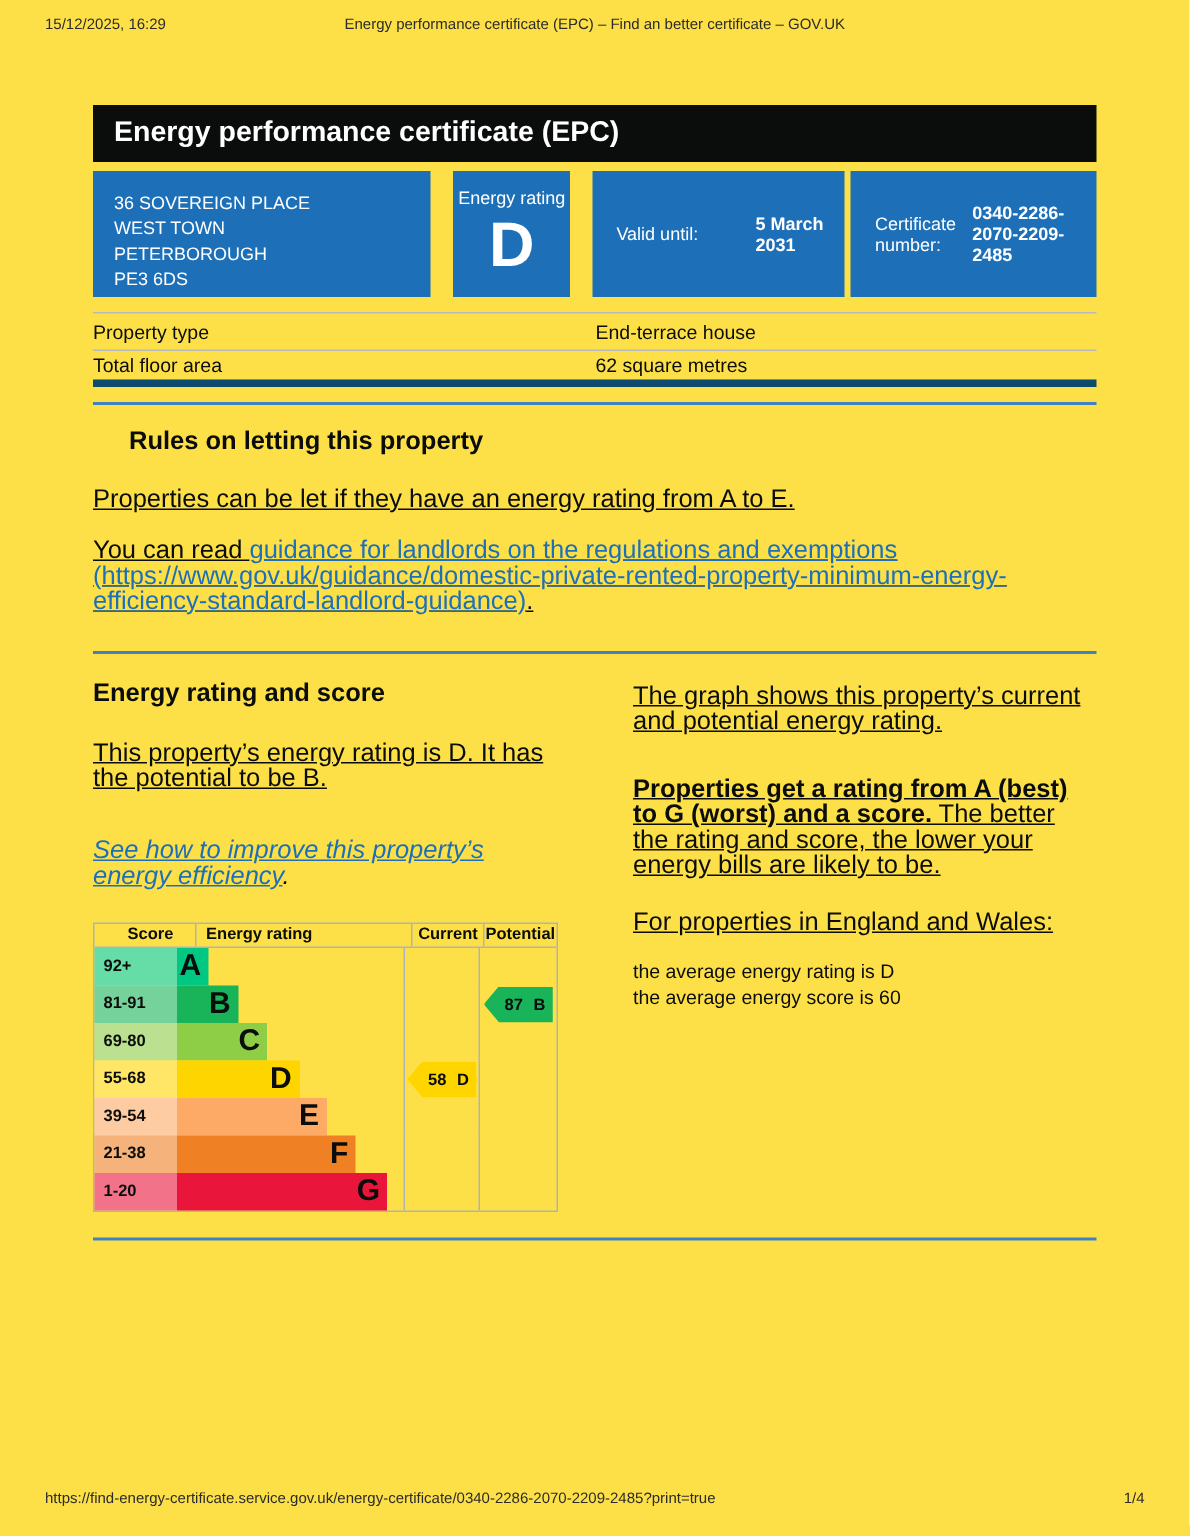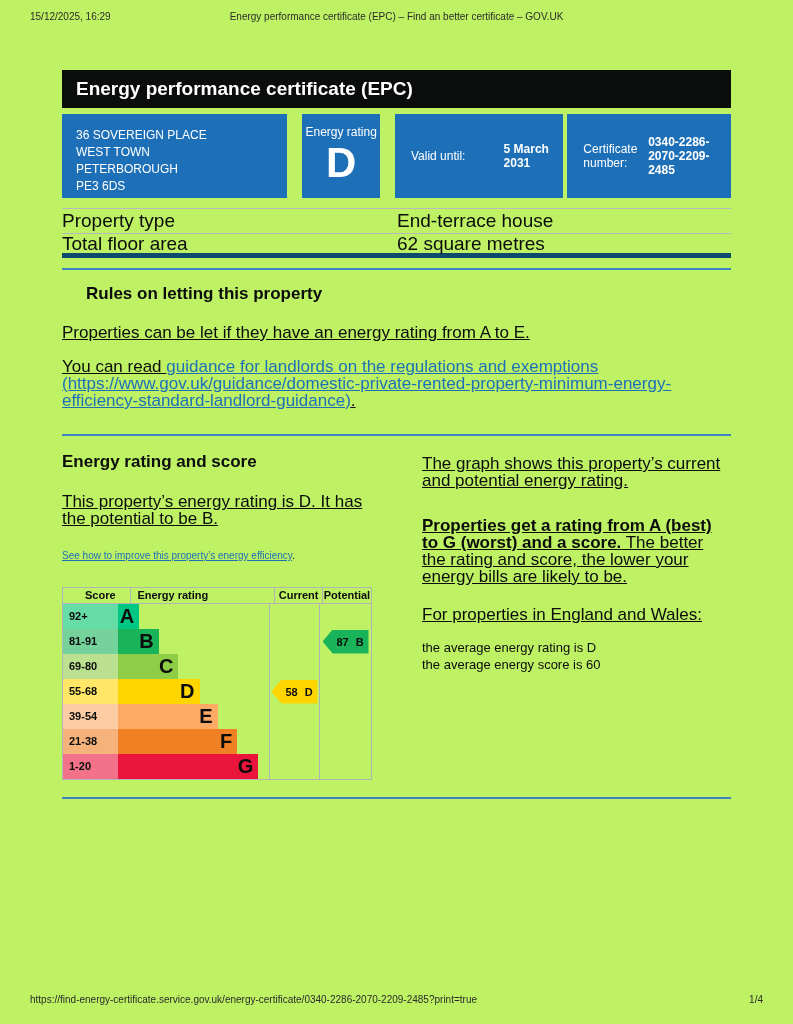--- a/index.html
+++ b/index.html
@@ -1,18 +1,18 @@
 <!DOCTYPE html>
 <html><head>
 <meta charset="utf-8">
 <style>
   * { margin:0; padding:0; box-sizing:border-box; }
   html,body { background:#ffffff; }
   body { font-family:"Liberation Sans", sans-serif; color:#0b0c0c; }
-  .page { position:relative; width:793px; height:1024px; margin:0 auto; background:#bef264; overflow:hidden; }
+  .page { position:relative; width:793px; height:1024px; margin:0 auto; background:#fde047; overflow:hidden; }
 
   
   .print-header { position:absolute; top:11px; left:0; right:0; height:14px; font-size:10px; color:#2b2b2b; }
   .print-header .ph-date { position:absolute; left:30px; top:0; }
   .print-header .ph-title { position:absolute; left:0; right:0; top:0; text-align:center; }
   .print-footer { position:absolute; bottom:16px; left:0; right:0; height:14px; font-size:10px; color:#2b2b2b; }
   .print-footer .pf-url { position:absolute; left:30px; top:0; }
   .print-footer .pf-page { position:absolute; right:30px; top:0; }
 
   .content { margin:0 62px; }
@@ -28,21 +28,21 @@
   .rating-box .rb-label { font-size:12px; }
   .rating-box .rb-value { font-size:42px; font-weight:bold; line-height:48px; }
   .validity-col { flex:1; display:flex; gap:4px; }
   .validity-box { flex:1.05; display:flex; align-items:center; padding-left:16px; font-size:12px; }
   .cert-box { flex:1; display:flex; align-items:center; padding-left:16px; font-size:12px; }
   .v-label { width:117px; }
   .v-value { font-weight:bold; }
 
   
   .prop-table { margin-top:10px; }
-  .prop-row { display:flex; height:25px; align-items:center; border-top:1px solid #b8babc; font-size:19px; }
+  .prop-row { display:flex; height:25px; align-items:center; border-top:1px solid #b8babc; font-size:13px; }
   .prop-row:last-child { border-bottom:5px solid #0c4a6e; }
   .prop-label { width:335px; }
   .prop-value { flex:1; }
 
   .rule { height:2px; background:#4181c0; border:0; }
   .rule-1 { margin-top:10px; }
   .rule-2 { margin-top:25px; }
   .rule-3 { margin-top:17px; }
 
   h2 { font-size:17px; font-weight:bold; }
@@ -50,21 +50,21 @@
   p.body { font-size:17px; line-height:17px;text-decoration:underline; }
   .rules-p1 { margin-top:20px; }
   .rules-p2 { margin-top:17px; width:669px; }
   a.link { color:#1d70b8; text-decoration:underline; }
 
   
   .two-col { margin-top:16px; display:flex; }
   .col-left { width:311px; }
   .col-right { width:312px; margin-left:50px; }
   .left-p { margin-top:21px; }
-  .left-link { margin-top:20px; font-size:10px; line-height:17px; }
+  .left-link { margin-top:31px; font-size:17px; line-height:17px;font-style:italic; }
   .right-p1 { margin-top:3px; }
   .right-p2 { margin-top:28px; }
   .right-p3 { margin-top:21px; }
   .avg-lines { margin-top:16px; font-size:13px; line-height:17px; }
 
   
   .chart { margin-top:23px; width:310px; border:1px solid #b1b4b6; font-size:11px; }
   .chart-header { display:flex; height:16px; line-height:15px; font-weight:bold; border-bottom:1px solid #b1b4b6; }
   .score-col { width:55px; }
   .rating-col { width:151px; }

